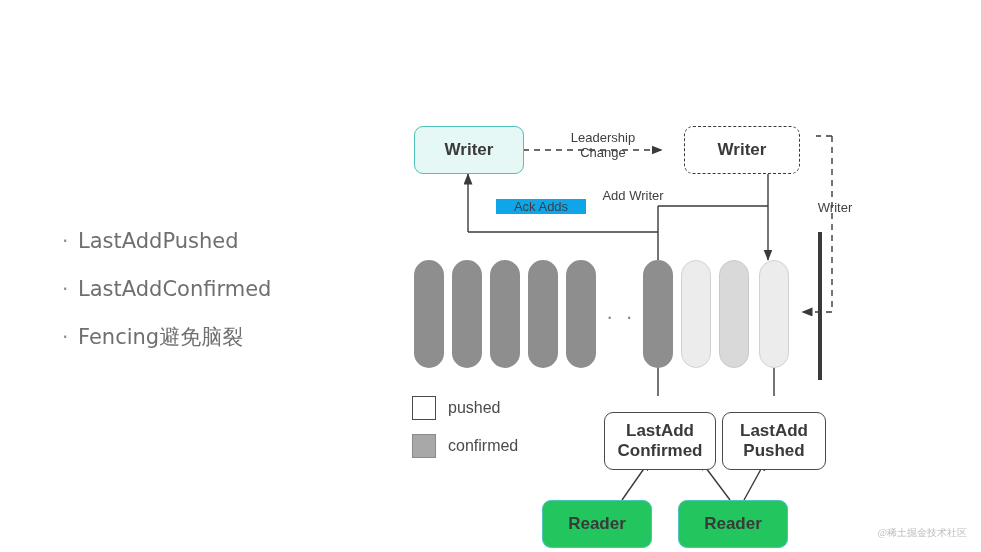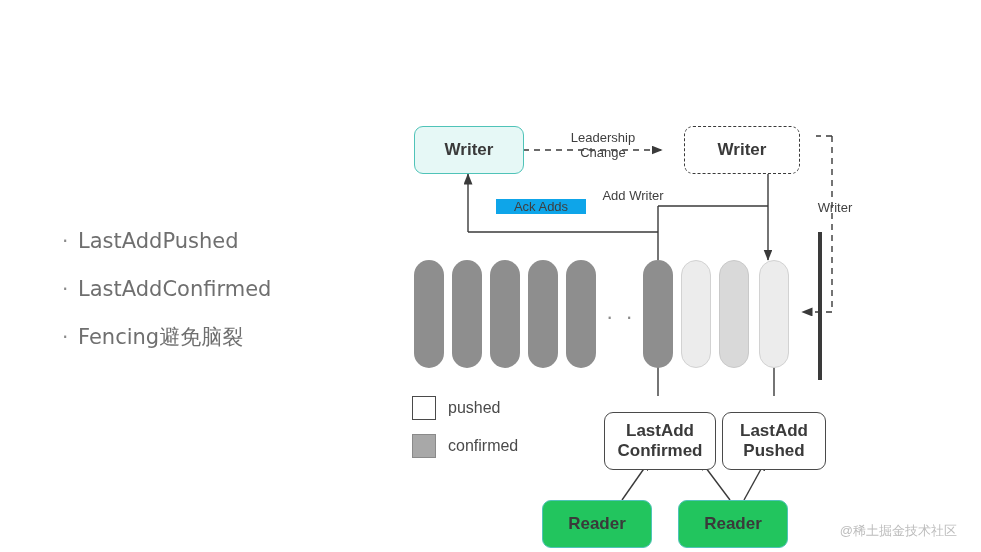--- a/index.html
+++ b/index.html
@@ -159,25 +159,25 @@
     border: 1.6px solid #8a8a8a;
   }
   .legend-label {
     font-size: 16px;
     color: #4a4a4a;
     font-family: "Liberation Sans", sans-serif;
   }
   
   #watermark {
     position: absolute;
-    right: 24px;
+    right: 14px;
     bottom: 12px;
-    font-size: 13px;
+    font-size: 10px;
     color: #bdbdbd;
-    font-family: Liberation Sans, sans-serif;
+    font-family: Liberation Serif, serif;
   }
   svg.overlay {
     position: absolute;
     left: 0;
     top: 0;
     overflow: visible;
   }
 </style>
 </head>
 <body>

